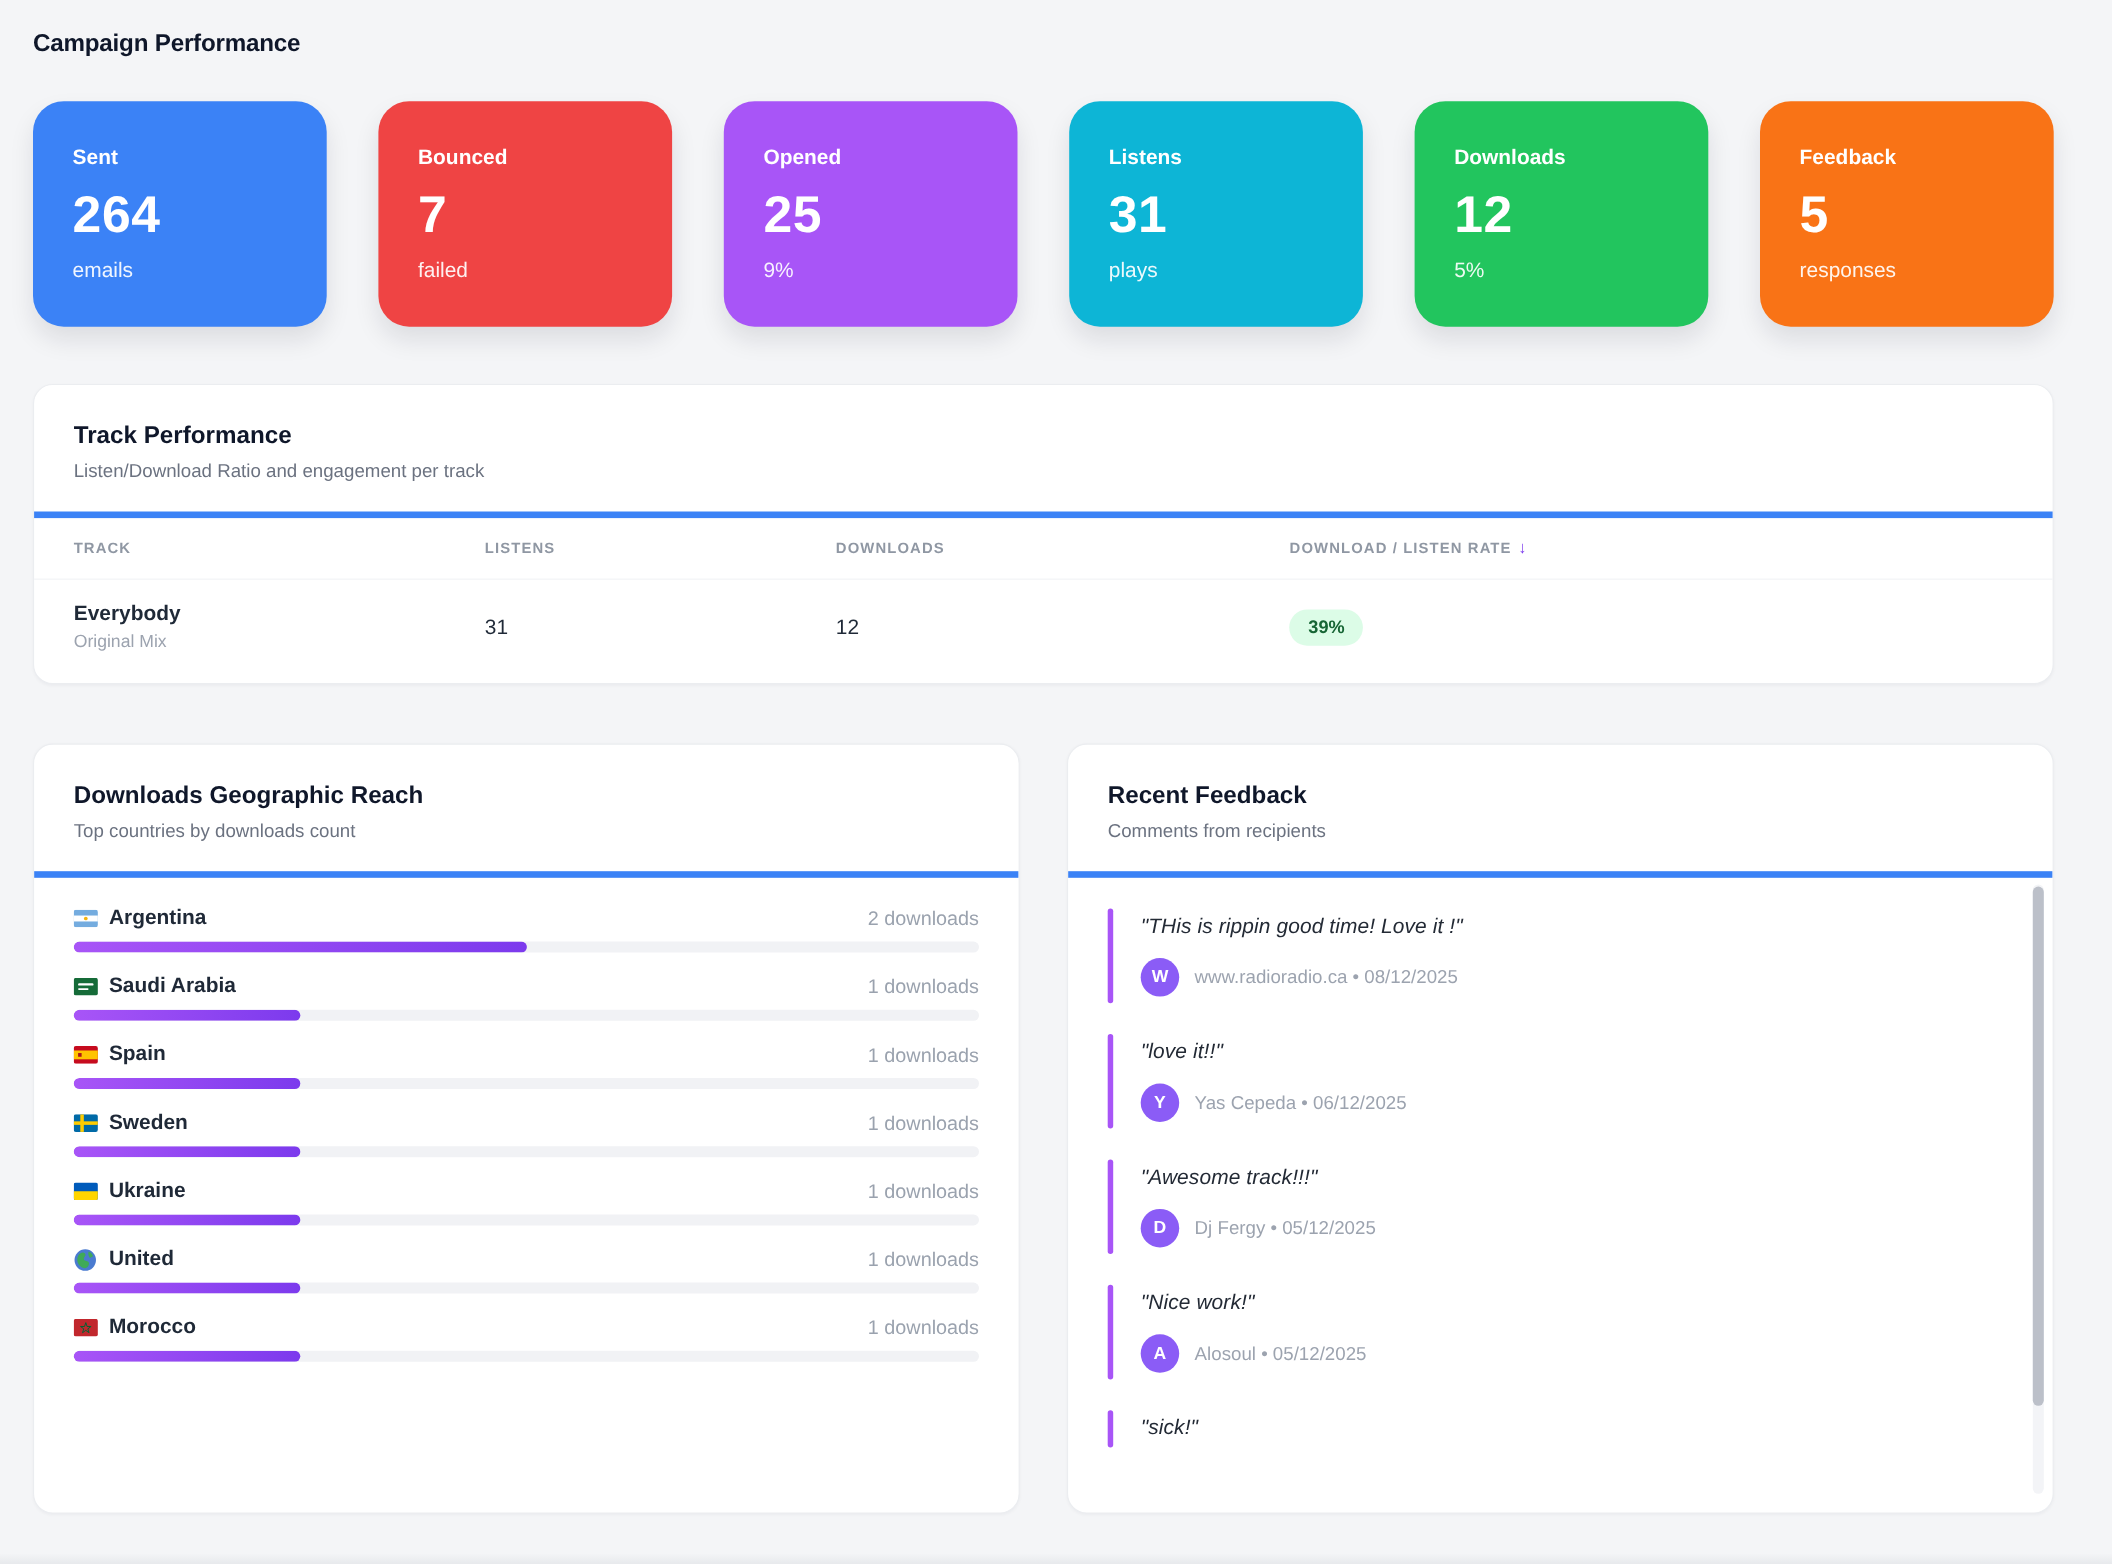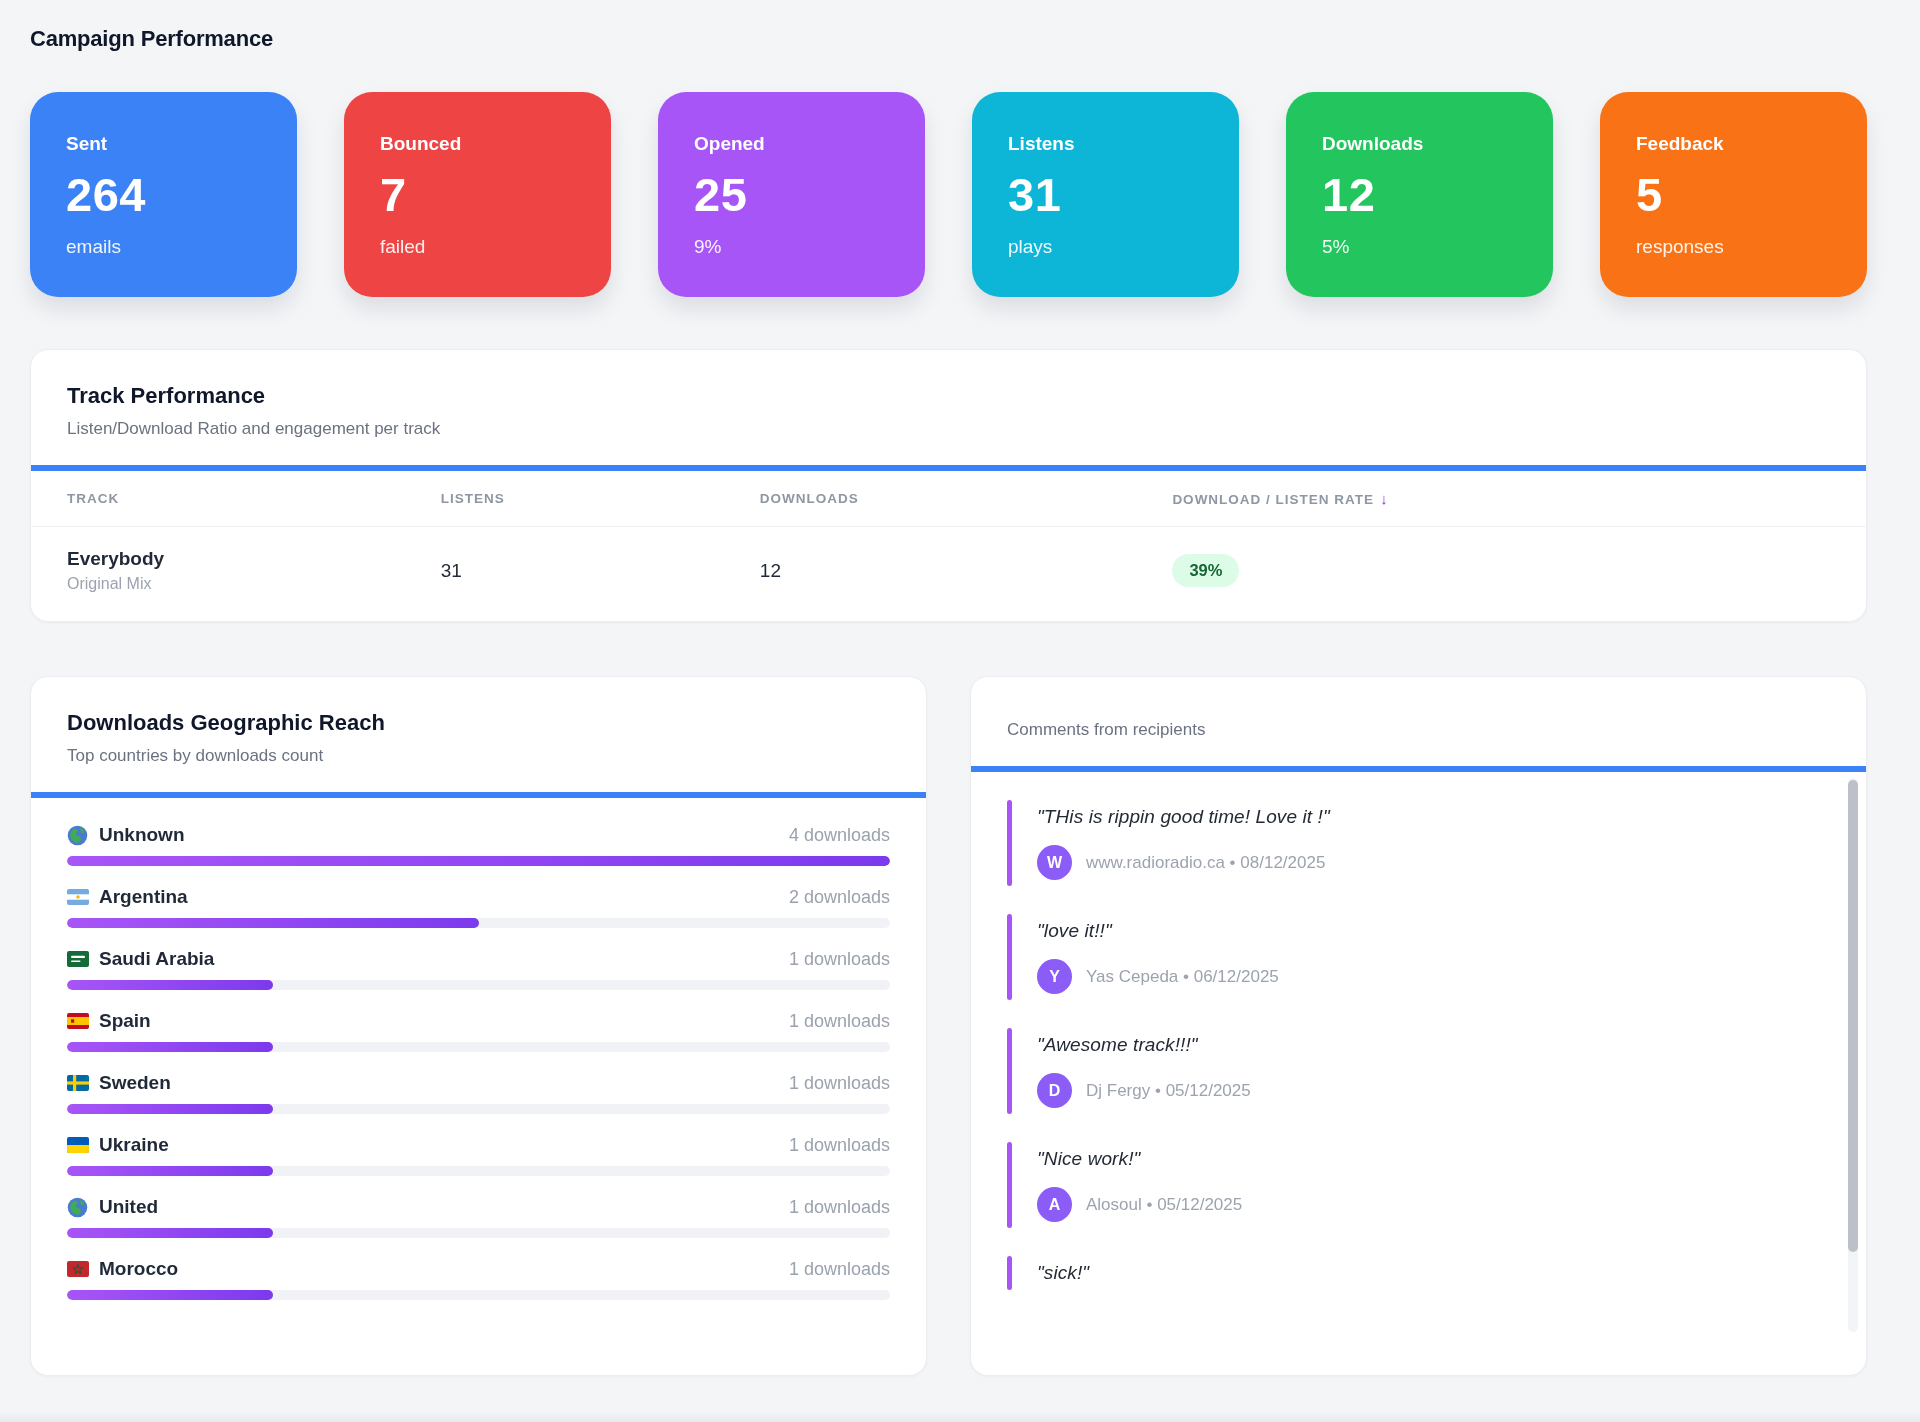--- a/index.html
+++ b/index.html
@@ -176,143 +176,125 @@
 
   <div class="bottom-grid">
 
     <div class="panel">
       <div class="panel-header">
         <div class="panel-title">Downloads Geographic Reach</div>
         <div class="panel-subtitle">Top countries by downloads count</div>
       </div>
       <div class="geo-list">
 
+
+          <div class="geo-row">
+            <div class="geo-top">
+              <div class="geo-left">
+                <span class="flag">
+                  <svg width="22" height="16" viewBox="0 0 22 16">
+                    <rect width="22" height="16" rx="2" fill="#74acdf"></rect>
+                    <rect y="5.3" width="22" height="5.4" fill="#fff"></rect>
+                    <circle cx="11" cy="8" r="1.7" fill="#f6b40e"></circle>
+                  </svg>
+                </span>
+                <span class="geo-country">Argentina</span>
+              </div>
+              <span class="geo-count">2 downloads</span>
+            </div>
+            <div class="geo-bar-track">
+              <div class="geo-bar-fill" style="width: 50%;"></div>
+            </div>
+          </div>
+
+          <div class="geo-row">
+            <div class="geo-top">
+              <div class="geo-left">
+                <span class="flag">
+                  <svg width="22" height="16" viewBox="0 0 22 16">
+                    <rect width="22" height="16" rx="2" fill="#156b38"></rect>
+                    <rect x="4" y="4.8" width="14" height="2.2" rx="1.1" fill="#fff"></rect>
+                    <rect x="4" y="9.4" width="9.5" height="1.6" rx="0.8" fill="#fff"></rect>
+                  </svg>
+                </span>
+                <span class="geo-country">Saudi Arabia</span>
+              </div>
+              <span class="geo-count">1 downloads</span>
+            </div>
+            <div class="geo-bar-track">
+              <div class="geo-bar-fill" style="width: 25%;"></div>
+            </div>
+          </div>
+
+          <div class="geo-row">
+            <div class="geo-top">
+              <div class="geo-left">
+                <span class="flag">
+                  <svg width="22" height="16" viewBox="0 0 22 16">
+                    <rect width="22" height="16" rx="2" fill="#c60b1e"></rect>
+                    <rect y="4" width="22" height="8" fill="#ffc400"></rect>
+                    <rect x="4" y="6.3" width="3.2" height="3.4" fill="#ad1519"></rect>
+                  </svg>
+                </span>
+                <span class="geo-country">Spain</span>
+              </div>
+              <span class="geo-count">1 downloads</span>
+            </div>
+            <div class="geo-bar-track">
+              <div class="geo-bar-fill" style="width: 25%;"></div>
+            </div>
+          </div>
+
+          <div class="geo-row">
+            <div class="geo-top">
+              <div class="geo-left">
+                <span class="flag">
+                  <svg width="22" height="16" viewBox="0 0 22 16">
+                    <rect width="22" height="16" rx="2" fill="#006aa7"></rect>
+                    <rect x="6" width="3.2" height="16" fill="#fecc00"></rect>
+                    <rect y="6.4" width="22" height="3.2" fill="#fecc00"></rect>
+                  </svg>
+                </span>
+                <span class="geo-country">Sweden</span>
+              </div>
+              <span class="geo-count">1 downloads</span>
+            </div>
+            <div class="geo-bar-track">
+              <div class="geo-bar-fill" style="width: 25%;"></div>
+            </div>
+          </div>
+
+          <div class="geo-row">
+            <div class="geo-top">
+              <div class="geo-left">
+                <span class="flag">
+                  <svg width="22" height="16" viewBox="0 0 22 16">
+                    <rect width="22" height="16" rx="2" fill="#005bbb"></rect>
+                    <path d="M0 8h22v6a2 2 0 0 1-2 2H2a2 2 0 0 1-2-2z" fill="#ffd500"></path>
+                  </svg>
+                </span>
+                <span class="geo-country">Ukraine</span>
+              </div>
+              <span class="geo-count">1 downloads</span>
+            </div>
+            <div class="geo-bar-track">
+              <div class="geo-bar-fill" style="width: 25%;"></div>
+            </div>
+          </div>
+
           <div class="geo-row">
             <div class="geo-top">
               <div class="geo-left">
                 <span class="flag">
                   <svg width="21" height="21" viewBox="0 0 20 20">
                     <circle cx="10" cy="10" r="9.3" fill="#4a7bd0"></circle>
                     <path d="M4 6c2-3 5-3.2 6-1.2 1 1.8-1.2 2.2-1.2 4.2s3.2 1 4.2 3-1 5-3 5C6 17 1 12 4 6z" fill="#3faa58"></path>
                     <path d="M13 2.6c2 .9 3.2 2.2 3.7 4.2L14 8.2c-1-1.2-2-3.6-1-5.6z" fill="#3faa58"></path>
                   </svg>
                 </span>
-                <span class="geo-country">Unknown</span>
-              </div>
-              <span class="geo-count">4 downloads</span>
-            </div>
-            <div class="geo-bar-track">
-              <div class="geo-bar-fill" style="width: 100%;"></div>
-            </div>
-          </div>
-
-          <div class="geo-row">
-            <div class="geo-top">
-              <div class="geo-left">
-                <span class="flag">
-                  <svg width="22" height="16" viewBox="0 0 22 16">
-                    <rect width="22" height="16" rx="2" fill="#74acdf"></rect>
-                    <rect y="5.3" width="22" height="5.4" fill="#fff"></rect>
-                    <circle cx="11" cy="8" r="1.7" fill="#f6b40e"></circle>
-                  </svg>
-                </span>
-                <span class="geo-country">Argentina</span>
-              </div>
-              <span class="geo-count">2 downloads</span>
-            </div>
-            <div class="geo-bar-track">
-              <div class="geo-bar-fill" style="width: 50%;"></div>
-            </div>
-          </div>
-
-          <div class="geo-row">
-            <div class="geo-top">
-              <div class="geo-left">
-                <span class="flag">
-                  <svg width="22" height="16" viewBox="0 0 22 16">
-                    <rect width="22" height="16" rx="2" fill="#156b38"></rect>
-                    <rect x="4" y="4.8" width="14" height="2.2" rx="1.1" fill="#fff"></rect>
-                    <rect x="4" y="9.4" width="9.5" height="1.6" rx="0.8" fill="#fff"></rect>
-                  </svg>
-                </span>
-                <span class="geo-country">Saudi Arabia</span>
-              </div>
-              <span class="geo-count">1 downloads</span>
-            </div>
-            <div class="geo-bar-track">
-              <div class="geo-bar-fill" style="width: 25%;"></div>
-            </div>
-          </div>
-
-          <div class="geo-row">
-            <div class="geo-top">
-              <div class="geo-left">
-                <span class="flag">
-                  <svg width="22" height="16" viewBox="0 0 22 16">
-                    <rect width="22" height="16" rx="2" fill="#c60b1e"></rect>
-                    <rect y="4" width="22" height="8" fill="#ffc400"></rect>
-                    <rect x="4" y="6.3" width="3.2" height="3.4" fill="#ad1519"></rect>
-                  </svg>
-                </span>
-                <span class="geo-country">Spain</span>
-              </div>
-              <span class="geo-count">1 downloads</span>
-            </div>
-            <div class="geo-bar-track">
-              <div class="geo-bar-fill" style="width: 25%;"></div>
-            </div>
-          </div>
-
-          <div class="geo-row">
-            <div class="geo-top">
-              <div class="geo-left">
-                <span class="flag">
-                  <svg width="22" height="16" viewBox="0 0 22 16">
-                    <rect width="22" height="16" rx="2" fill="#006aa7"></rect>
-                    <rect x="6" width="3.2" height="16" fill="#fecc00"></rect>
-                    <rect y="6.4" width="22" height="3.2" fill="#fecc00"></rect>
-                  </svg>
-                </span>
-                <span class="geo-country">Sweden</span>
-              </div>
-              <span class="geo-count">1 downloads</span>
-            </div>
-            <div class="geo-bar-track">
-              <div class="geo-bar-fill" style="width: 25%;"></div>
-            </div>
-          </div>
-
-          <div class="geo-row">
-            <div class="geo-top">
-              <div class="geo-left">
-                <span class="flag">
-                  <svg width="22" height="16" viewBox="0 0 22 16">
-                    <rect width="22" height="16" rx="2" fill="#005bbb"></rect>
-                    <path d="M0 8h22v6a2 2 0 0 1-2 2H2a2 2 0 0 1-2-2z" fill="#ffd500"></path>
-                  </svg>
-                </span>
-                <span class="geo-country">Ukraine</span>
-              </div>
-              <span class="geo-count">1 downloads</span>
-            </div>
-            <div class="geo-bar-track">
-              <div class="geo-bar-fill" style="width: 25%;"></div>
-            </div>
-          </div>
-
-          <div class="geo-row">
-            <div class="geo-top">
-              <div class="geo-left">
-                <span class="flag">
-                  <svg width="21" height="21" viewBox="0 0 20 20">
-                    <circle cx="10" cy="10" r="9.3" fill="#4a7bd0"></circle>
-                    <path d="M4 6c2-3 5-3.2 6-1.2 1 1.8-1.2 2.2-1.2 4.2s3.2 1 4.2 3-1 5-3 5C6 17 1 12 4 6z" fill="#3faa58"></path>
-                    <path d="M13 2.6c2 .9 3.2 2.2 3.7 4.2L14 8.2c-1-1.2-2-3.6-1-5.6z" fill="#3faa58"></path>
-                  </svg>
-                </span>
                 <span class="geo-country">United</span>
               </div>
               <span class="geo-count">1 downloads</span>
             </div>
             <div class="geo-bar-track">
               <div class="geo-bar-fill" style="width: 25%;"></div>
             </div>
           </div>
 
           <div class="geo-row">
@@ -331,20 +313,21 @@
             <div class="geo-bar-track">
               <div class="geo-bar-fill" style="width: 25%;"></div>
             </div>
           </div>
 
       </div>
     </div>
 
     <div class="panel">
       <div class="panel-header">
+        <div class="panel-title">Recent Feedback</div>
         <div class="panel-subtitle">Comments from recipients</div>
       </div>
       <div class="fb-list">
 
           <div class="fb-item">
             <div class="fb-quote">"THis is rippin good time! Love it !"</div>
             <div class="fb-author">
               <div class="fb-avatar">W</div>
               <div class="fb-meta">www.radioradio.ca • 08/12/2025</div>
             </div>

